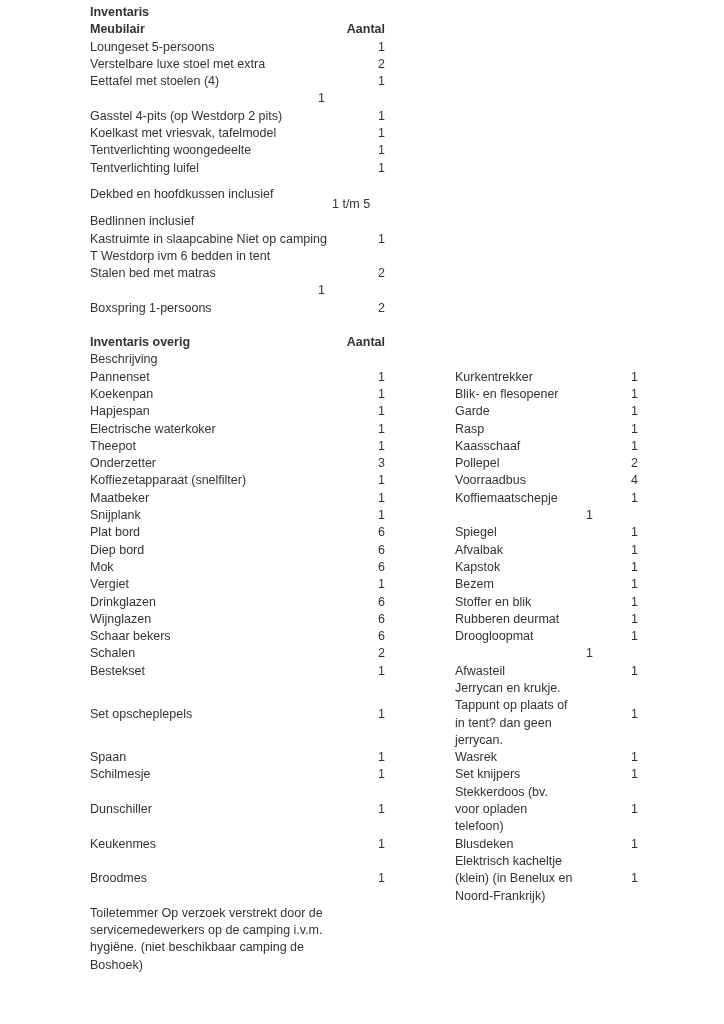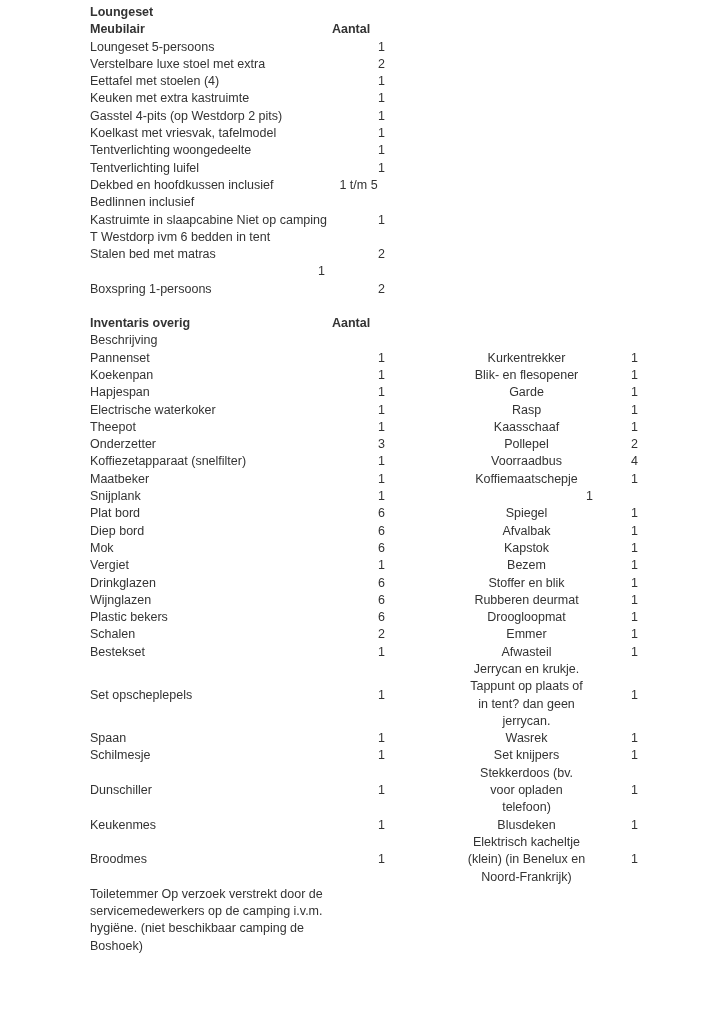--- a/index.html
+++ b/index.html
@@ -23,31 +23,31 @@
     align-items: center;
   }
   
   .row2 {
     display: grid;
     grid-template-columns: 240px 60px 208px 45px;
     align-items: center;
   }
   .item { white-space: pre-line; }
   .qty  { text-align: right; padding-right: 5px; white-space: pre-line; }
-  .qty-header { text-align: left; padding-left: 2px; }
-  .qty-as-text { display: block; text-align: center; padding-left: 2px; }
-  .r-item { padding-left: 65px; white-space: pre-line; text-align: center; }
+  .qty-header { text-align: right; padding-left: 2px; }
+  .qty-as-text { display: block; text-align: left; padding-left: 2px; margin-top: 19px; }
+  .r-item { padding-left: 65px; white-space: pre-line; }
   .overig-section { margin-top: 17px; }
 </style>
 </head>
 <body>
 
 <div class="page">
 
-  <div class="bold">Loungeset</div>
+  <div class="bold">Inventaris</div>
 
   <section>
     <div class="row">
       <span class="item bold">Meubilair</span>
       <span class="qty qty-header bold">Aantal</span>
     </div>
     <div>
 
         <div class="row">
           <span class="item">Loungeset 5-persoons</span>
@@ -58,21 +58,20 @@
           <span class="item">Verstelbare luxe stoel met extra</span>
           <span class="qty"><span>2</span></span>
         </div>
 
         <div class="row">
           <span class="item">Eettafel met stoelen (4)</span>
           <span class="qty"><span>1</span></span>
         </div>
 
         <div class="row">
-          <span class="item">Keuken met extra kastruimte</span>
           <span class="qty"><span>1</span></span>
         </div>
 
         <div class="row">
           <span class="item">Gasstel 4-pits (op Westdorp 2 pits)</span>
           <span class="qty"><span>1</span></span>
         </div>
 
         <div class="row">
           <span class="item">Koelkast met vriesvak, tafelmodel</span>
@@ -233,30 +232,29 @@
         </div>
 
         <div class="row2">
           <span class="item">Wijnglazen</span>
           <span class="qty"><span>6</span></span>
           <span class="r-item">Rubberen deurmat</span>
           <span class="qty"><span>1</span></span>
         </div>
 
         <div class="row2">
-          <span class="item">Plastic bekers</span>
+          <span class="item">Schaar bekers</span>
           <span class="qty"><span>6</span></span>
           <span class="r-item">Droogloopmat</span>
           <span class="qty"><span>1</span></span>
         </div>
 
         <div class="row2">
           <span class="item">Schalen</span>
           <span class="qty"><span>2</span></span>
-          <span class="r-item">Emmer</span>
           <span class="qty"><span>1</span></span>
         </div>
 
         <div class="row2">
           <span class="item">Bestekset</span>
           <span class="qty"><span>1</span></span>
           <span class="r-item">Afwasteil</span>
           <span class="qty"><span>1</span></span>
         </div>
 

